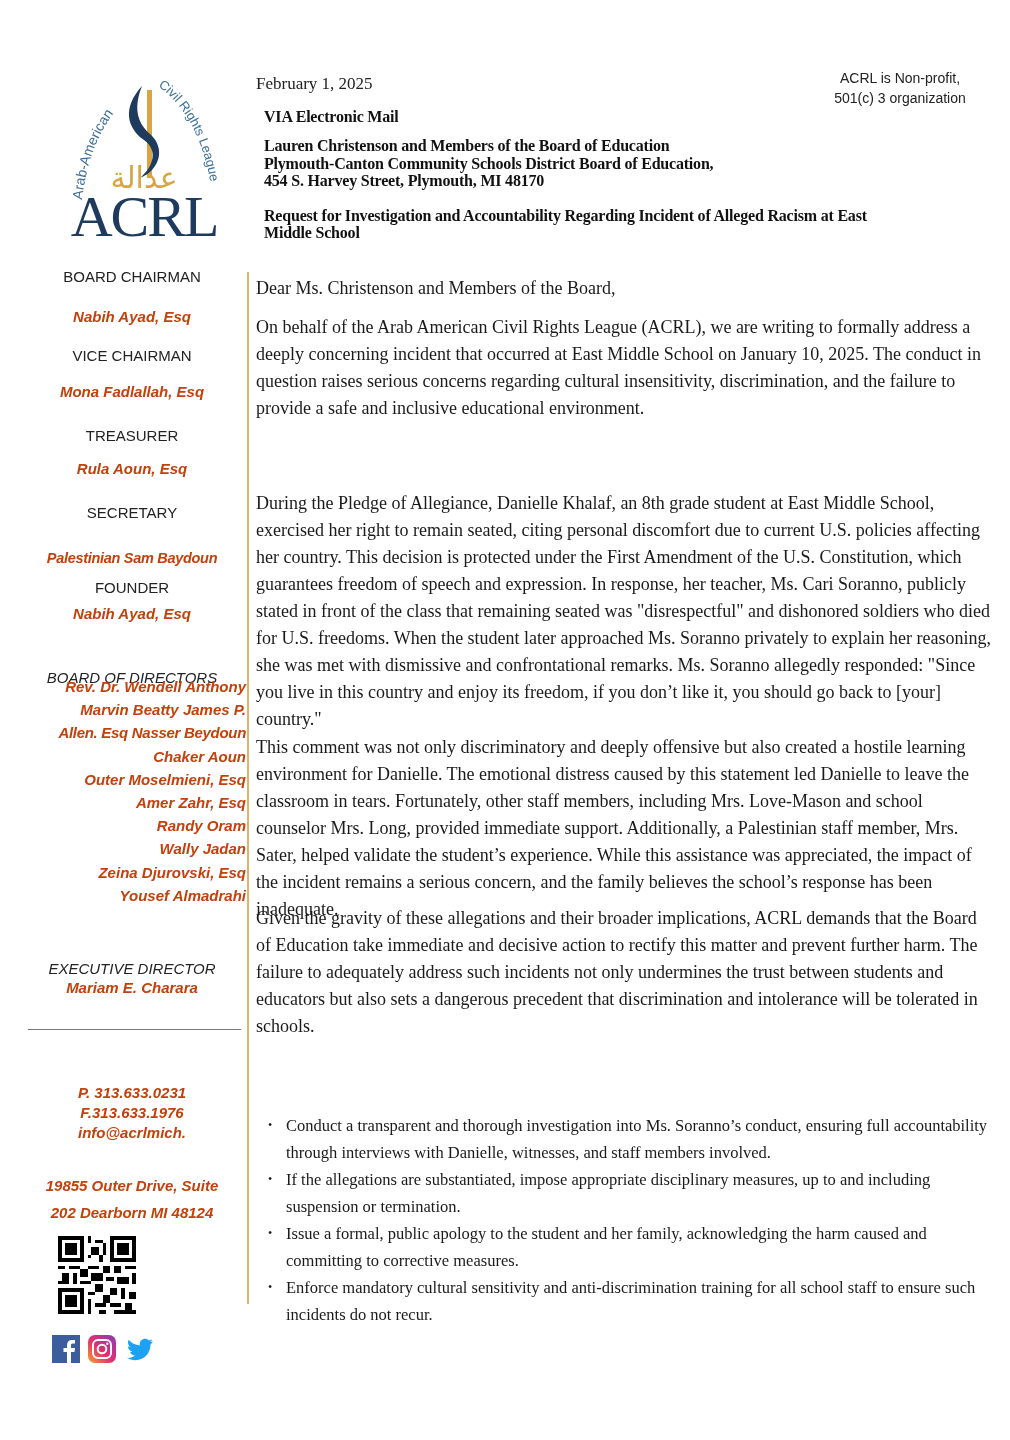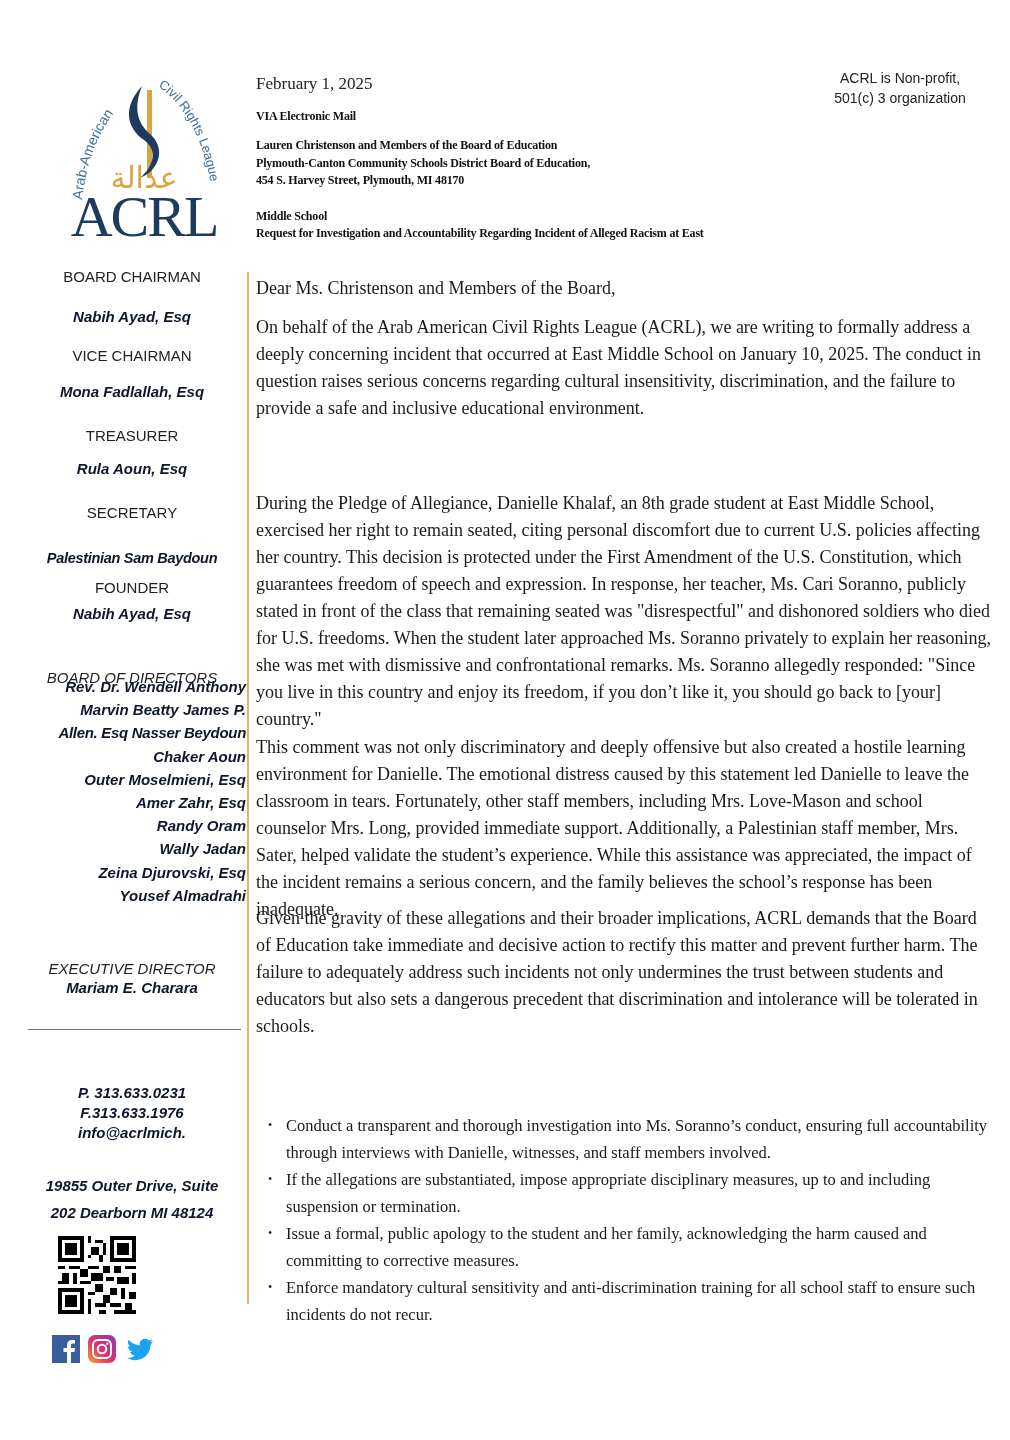--- a/index.html
+++ b/index.html
@@ -5,40 +5,40 @@
   html, body { margin:0; padding:0; background:#ffffff; }
   body { width:1010px; height:1440px; position:relative; overflow:hidden; color:#111; }
 
   
   #logo { position:absolute; left:62px; top:78px; width:165px; height:162px; }
 
   
   #sidebar { position:absolute; left:18px; top:268px; width:228px; text-align:center;
              font-family: "Liberation Sans", "DejaVu Sans", sans-serif; color:#222; }
   .sb-role { font-size:15px; letter-spacing:0; color:#222; }
-  .sb-name { font-size:15px; font-weight:bold; font-style:italic; color:#0f172a; }
+  .sb-name { font-size:15px; font-weight:bold; font-style:italic; color:#c2410c; }
   .sb-ital { font-style:italic; font-weight:normal;margin-top:16px; }
   .sb-abs { position:absolute; left:0; width:228px; text-align:center; }
   .dir-list .sb-name { line-height:23.2px;text-align:right; }
   #sb-divider { position:absolute; left:28px; top:1029px; width:213px; height:0;
                 border-top:1.5px solid #777; }
   #vline { position:absolute; left:247px; top:272px; width:2px; height:1032px; background:#e3b36b; }
 
   
   #qr { position:absolute; left:58px; top:1236px; width:78px; height:78px; }
   #social { position:absolute; left:52px; top:1333px; height:32px; display:flex; gap:8px; align-items:center; }
   .soc { width:28px; height:28px; display:block; }
 
   
   #np { position:absolute; left:800px; top:68px; width:200px; text-align:center;
         font-family:"Liberation Sans","DejaVu Sans",sans-serif; font-size:14px; line-height:20px; color:#222; }
 
   
   #date { position:absolute; left:256px; top:74px; font-family:"Liberation Serif",serif; font-size:17px; color:#222; }
-  .hb { position:absolute; left:256px; font-family:"Liberation Serif",serif; font-weight:bold; font-size:12px; color:#111; line-height:17.5px; letter-spacing:-0.2px; }
+  .hb { position:absolute; left:264px; font-family:"Liberation Serif",serif; font-weight:bold; font-size:16px; color:#111; line-height:17.5px; letter-spacing:-0.2px; }
   #via { top:108px; }
   #addr { top:137px; }
   #subject { top:208px; width:720px; line-height:16.5px; }
 
   
   .body { position:absolute; left:256px; width:740px; font-family:"Liberation Serif",serif; font-size:18px; line-height:27px; color:#1a1a1a; }
   #salutation { top:275px; }
   #p1 { top:314px; }
   #p2 { top:490px; }
   #p3 { top:734px; }
@@ -191,22 +191,22 @@
 </div>
 
 <div id="date">February 1, 2025</div>
 <div id="via" class="hb">VIA Electronic Mail</div>
 <div id="addr" class="hb">
   <div>Lauren Christenson and Members of the Board of Education</div>
   <div>Plymouth-Canton Community Schools District Board of Education,</div>
   <div>454 S. Harvey Street, Plymouth, MI 48170</div>
 </div>
 <div id="subject" class="hb">
+  <div>Request for Investigation and Accountability Regarding Incident of Alleged Racism at East</div>
   <div>Middle School</div>
-  <div>Request for Investigation and Accountability Regarding Incident of Alleged Racism at East</div>
 </div>
 
 <div id="salutation" class="body">Dear Ms. Christenson and Members of the Board,</div>
 <div id="p1" class="body">On behalf of the Arab American Civil Rights League (ACRL), we are writing to formally address a deeply concerning incident that occurred at East Middle School on January 10, 2025. The conduct in question raises serious concerns regarding cultural insensitivity, discrimination, and the failure to provide a safe and inclusive educational environment.</div>
 <div id="p2" class="body">During the Pledge of Allegiance, Danielle Khalaf, an 8th grade student at East Middle School, exercised her right to remain seated, citing personal discomfort due to current U.S. policies affecting her country. This decision is protected under the First Amendment of the U.S. Constitution, which guarantees freedom of speech and expression. In response, her teacher, Ms. Cari Soranno, publicly stated in front of the class that remaining seated was "disrespectful" and dishonored soldiers who died for U.S. freedoms. When the student later approached Ms. Soranno privately to explain her reasoning, she was met with dismissive and confrontational remarks. Ms. Soranno allegedly responded: "Since you live in this country and enjoy its freedom, if you don’t like it, you should go back to [your] country."</div>
 <div id="p3" class="body">This comment was not only discriminatory and deeply offensive but also created a hostile learning environment for Danielle. The emotional distress caused by this statement led Danielle to leave the classroom in tears. Fortunately, other staff members, including Mrs. Love-Mason and school counselor Mrs. Long, provided immediate support. Additionally, a Palestinian staff member, Mrs. Sater, helped validate the student’s experience. While this assistance was appreciated, the impact of the incident remains a serious concern, and the family believes the school’s response has been inadequate.</div>
 <div id="p4" class="body">Given the gravity of these allegations and their broader implications, ACRL demands that the Board of Education take immediate and decisive action to rectify this matter and prevent further harm. The failure to adequately address such incidents not only undermines the trust between students and educators but also sets a dangerous precedent that discrimination and intolerance will be tolerated in schools.</div>
 
 <ul id="demands">
   <li><span class="bullet">•</span><span>Conduct a transparent and thorough investigation into Ms. Soranno’s conduct, ensuring full accountability through interviews with Danielle, witnesses, and staff members involved.</span></li>

